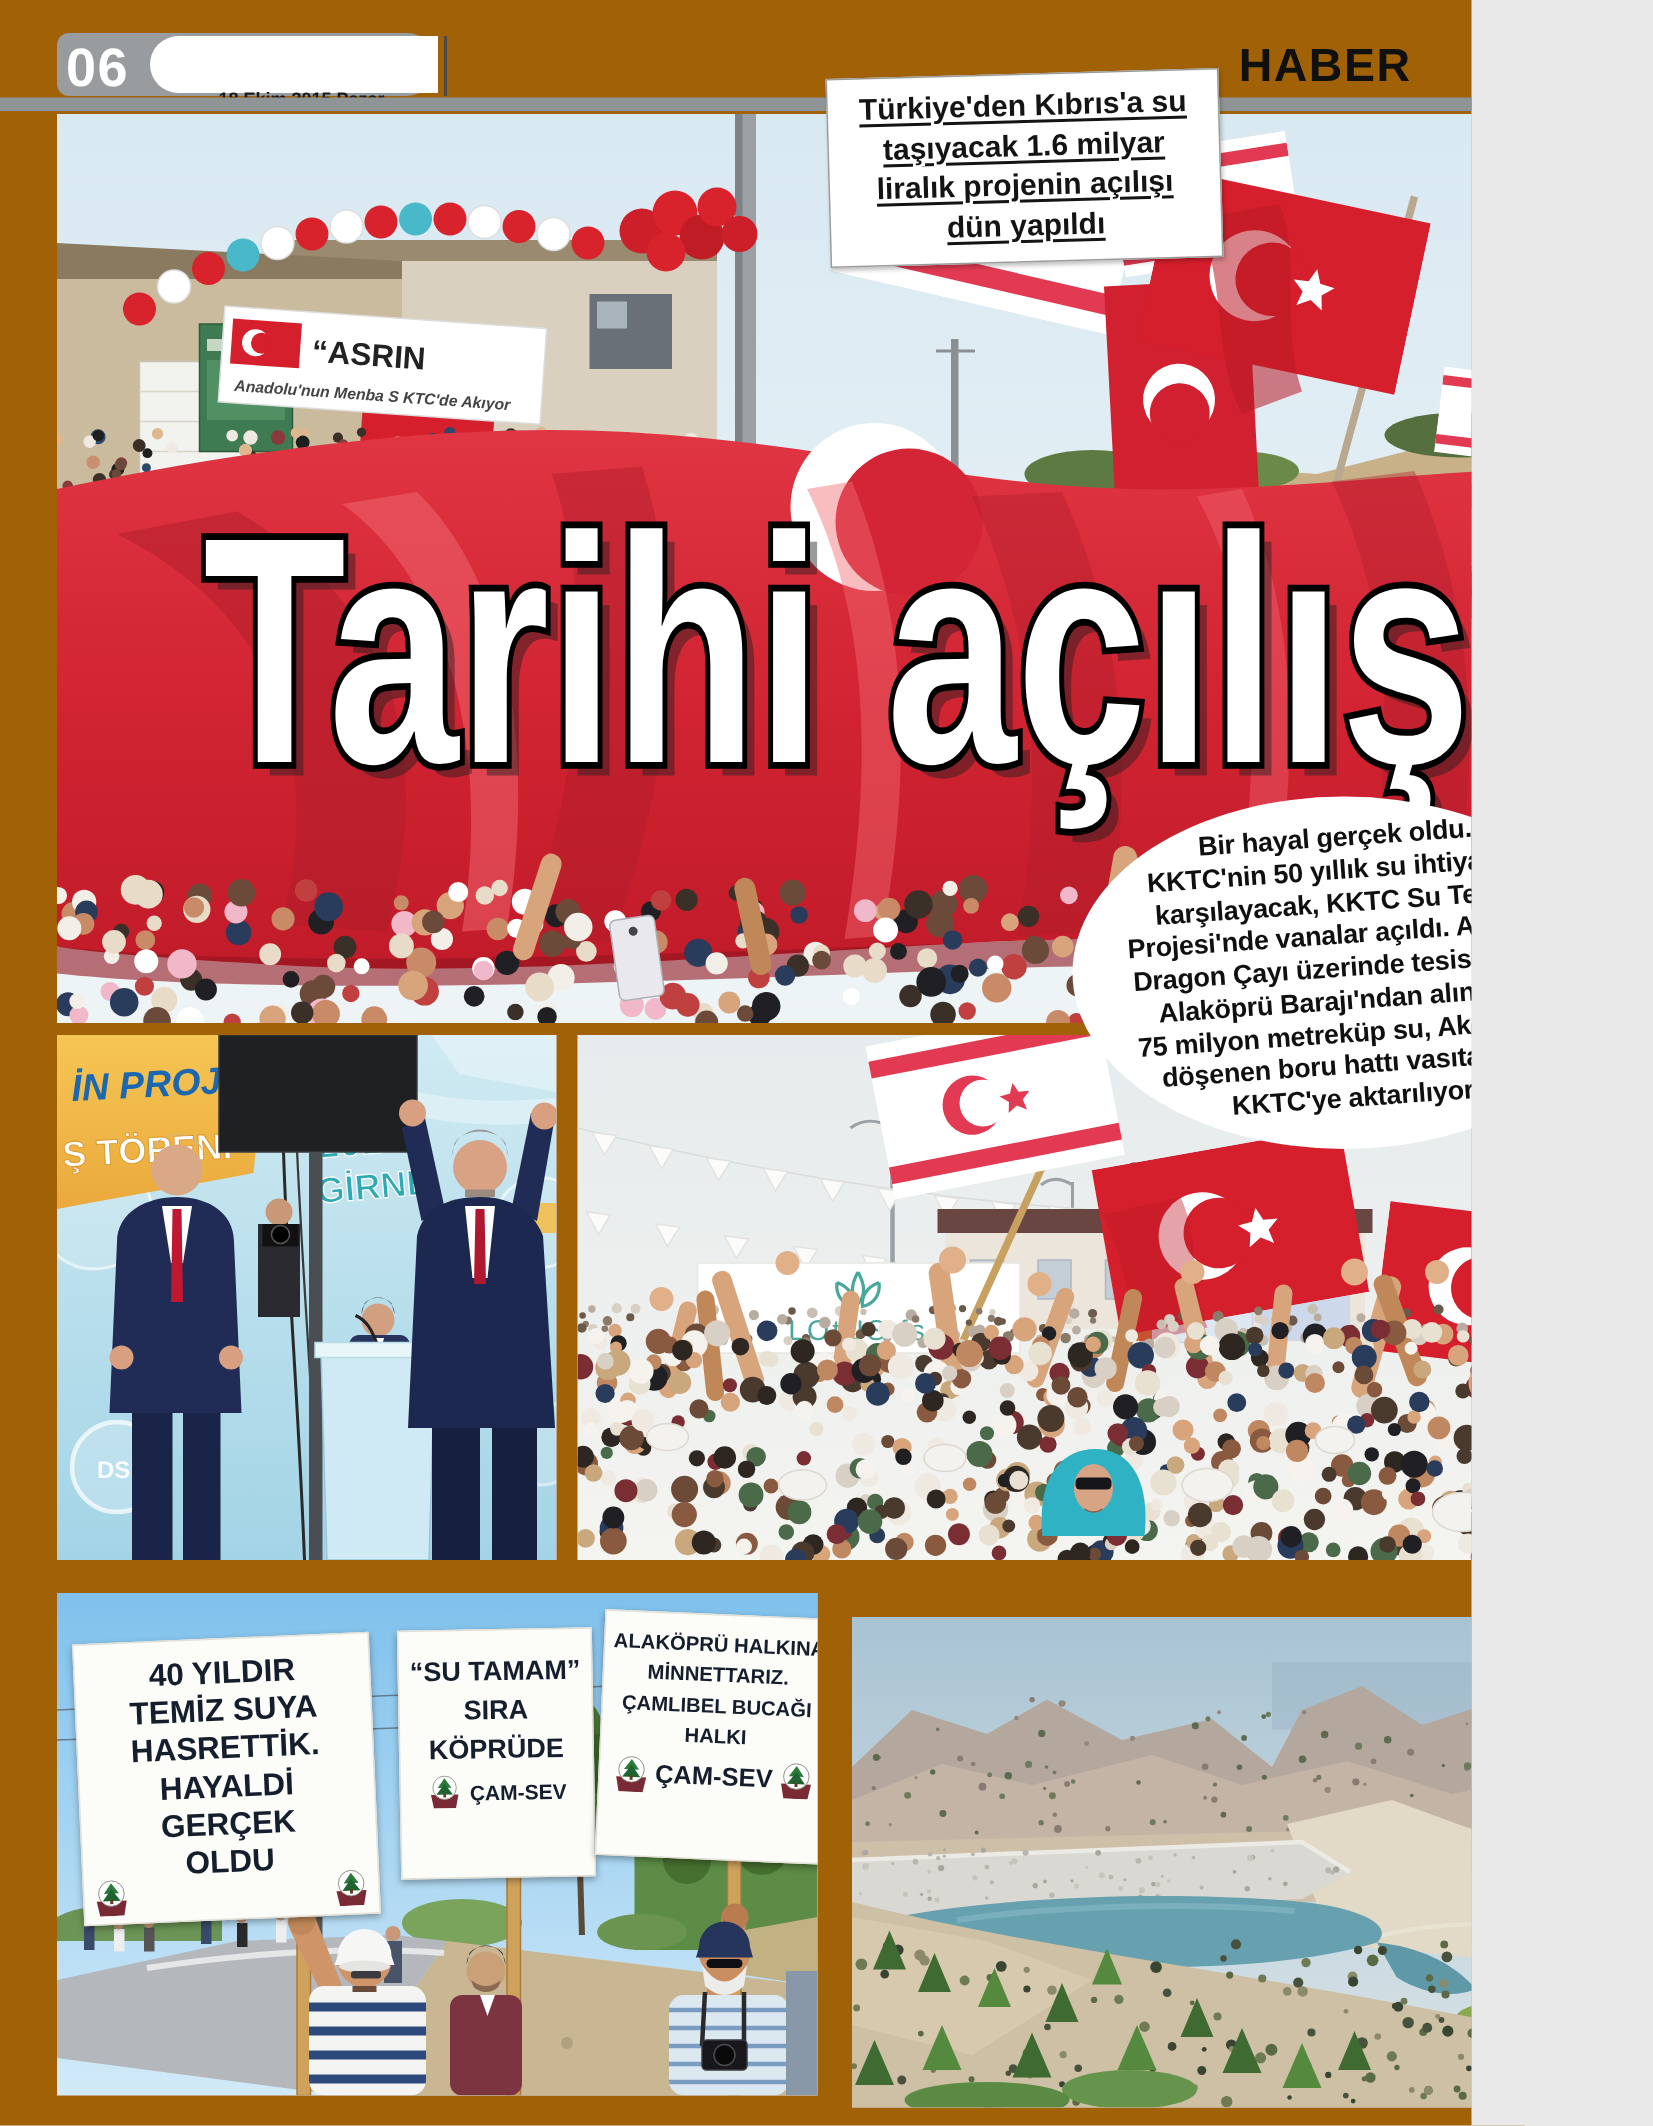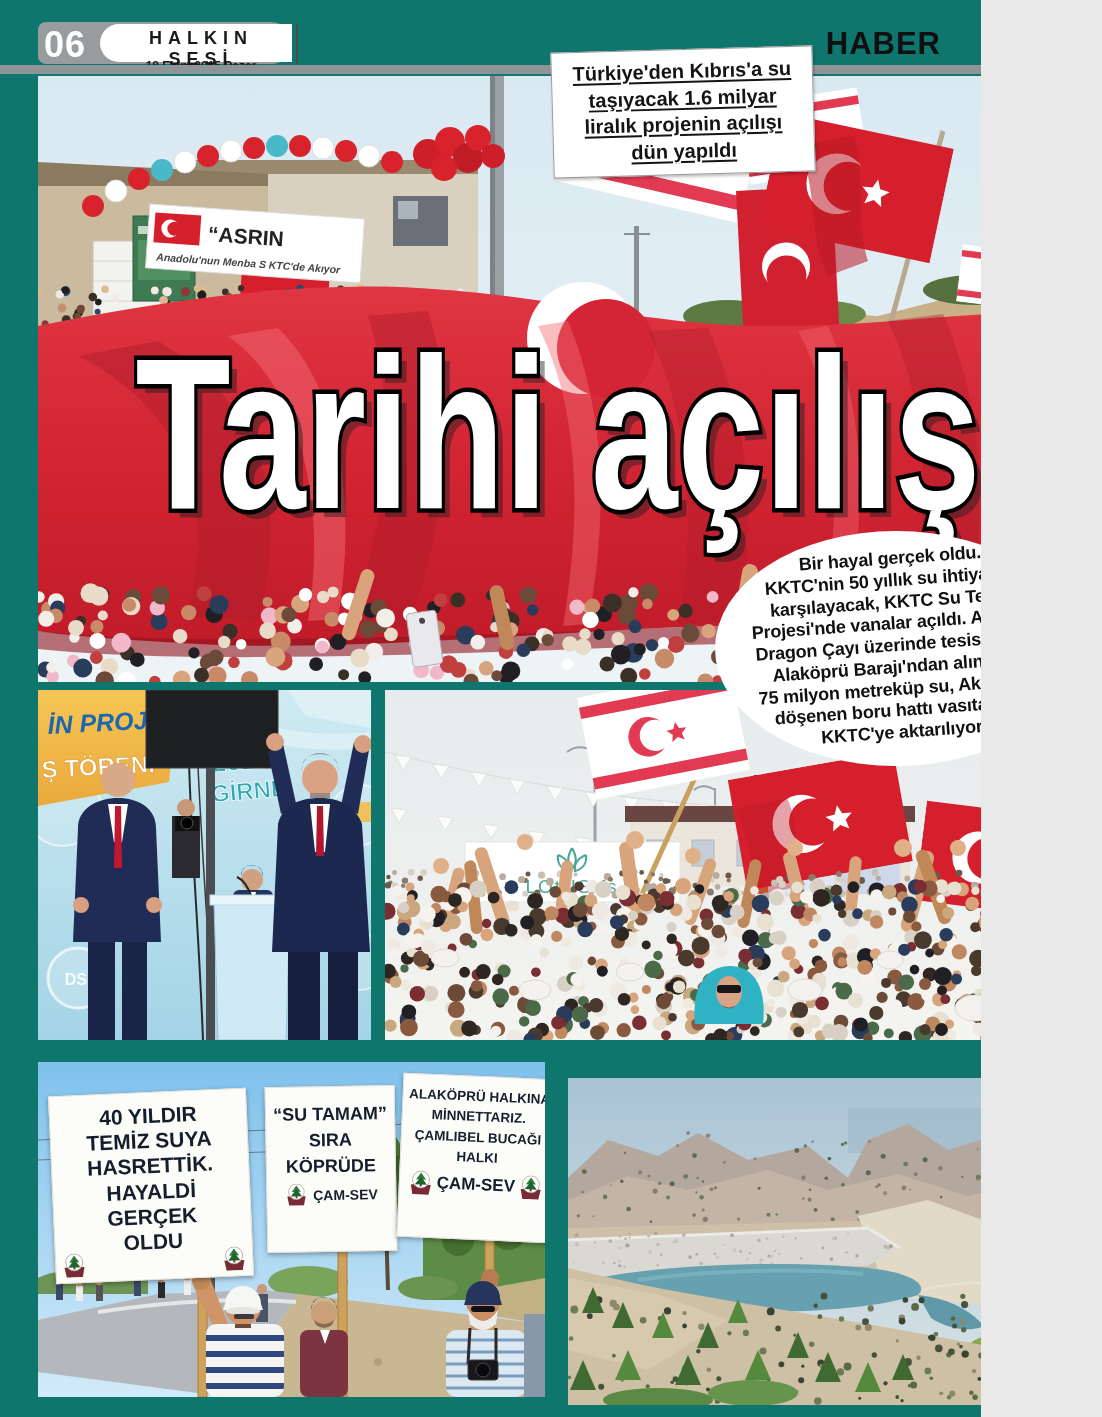--- a/index.html
+++ b/index.html
@@ -1,16 +1,16 @@
 <!DOCTYPE html>
 <html><head>
 <meta charset="utf-8">
 <style>
   html,body{margin:0;padding:0;background:#e9e9e9;}
-  #page{position:relative;width:981px;height:1417px;background:#0f766e;overflow:hidden;
+  #page{position:relative;width:981px;height:1417px;background:#a16207;overflow:hidden;
         font-family:"Liberation Sans","DejaVu Sans",sans-serif;}
   .abs{position:absolute;}
   
   #masthead-pill{left:38px;top:22px;width:254px;height:42px;background:#989c9e;border-radius:8px 21px 21px 8px;}
   #masthead-inner{left:100px;top:24px;width:192px;height:38px;background:#ffffff;border-radius:19px 0 0 19px;}
   #page-number{left:44px;top:24px;font-size:36px;font-weight:bold;color:#ffffff;letter-spacing:1px;}
   #masthead-title{left:118px;top:28px;width:166px;text-align:center;font-size:18px;font-weight:bold;color:#1a1a1a;letter-spacing:6px;}
   #masthead-date{left:118px;top:47px;width:166px;text-align:center;font-size:12px;font-weight:bold;color:#1a1a1a;margin-top:12px;}
   #masthead-divider{left:296px;top:24px;width:2px;height:40px;background:#4a4a4a;}
   #section-label{right:40px;top:26px;font-size:31px;font-weight:bold;color:#101010;letter-spacing:1px;}
@@ -48,21 +48,20 @@
   #sign3 .sign-footer div{font-size:17px;}
 </style>
 </head>
 <body>
 
 <div id="page">
 
   <div class="abs" id="masthead-pill"></div>
   <div class="abs" id="masthead-inner"></div>
   <div class="abs" id="page-number">06</div>
-  <div class="abs" id="masthead-title">HALKIN SESİ</div>
   <div class="abs" id="masthead-date">18 Ekim 2015 Pazar</div>
   <div class="abs" id="masthead-divider"></div>
   <div class="abs" id="section-label">HABER</div>
   <div class="abs" id="header-bar"></div>
 
   <div class="photo" id="photo-main">
   <svg width="1027" height="606" viewBox="0 0 1027 606">
     <defs>
       <linearGradient id="skyM" x1="0" y1="0" x2="0" y2="1">
         <stop offset="0" stop-color="#d9e9f2"></stop>

